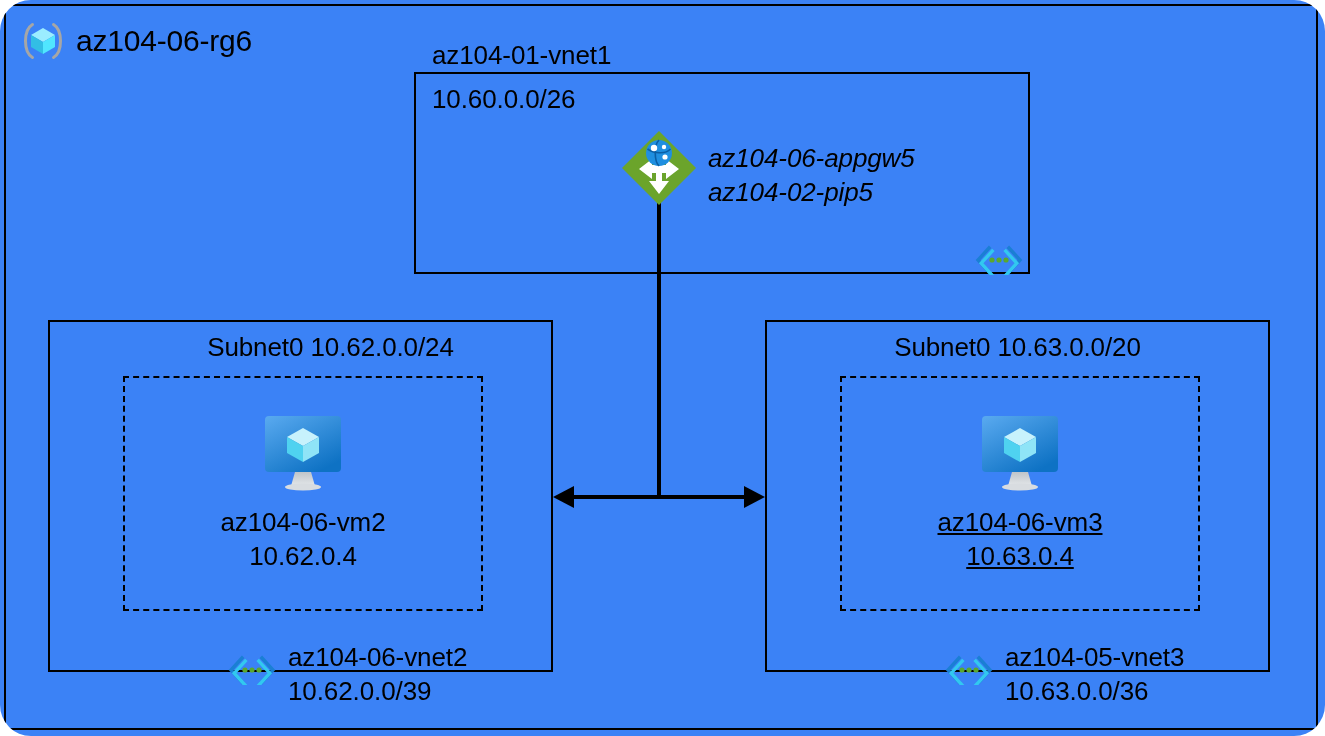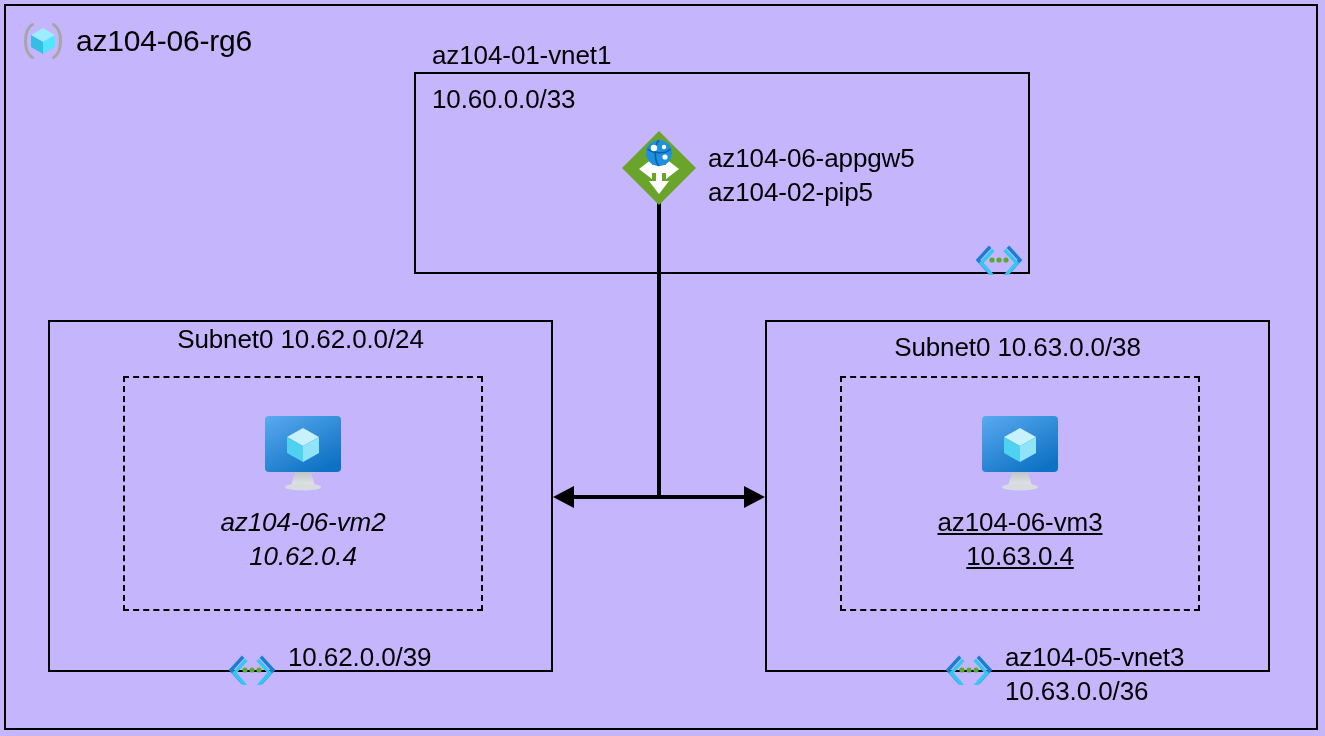--- a/index.html
+++ b/index.html
@@ -9,22 +9,23 @@
     background: #ffffff;
   }
   body {
     font-family: "Liberation Sans", sans-serif;
     color: #000000;
   }
   #canvas {
     position: relative;
     width: 1325px;
     height: 736px;
-    background: #c4b5fd;
+    background: #3b82f6;
     overflow: hidden;
+    border-radius: 31px;
   }
   .abs { position: absolute; }
 
   
   #rg-frame {
     left: 4px;
     top: 4px;
     width: 1314px;
     height: 726px;
     border: 2px solid #000000;
@@ -84,53 +85,54 @@
     left: 432px;
     top: 82px;
   }
   #appgw-icon-wrap {
     left: 620px;
     top: 129px;
   }
   #appgw-labels {
     left: 708px;
     top: 141px;
+    font-style: italic;
   }
   #vnet1-badge {
     left: 975px;
     top: 245px;
   }
 
   
   #vnet2-box {
     left: 48px;
     top: 320px;
     width: 505px;
     height: 352px;
   }
   #vnet2-subnet-label {
     left: 48px;
-    top: 322px;
+    top: 330px;
     width: 505px;
+    padding-left: 30px;
   }
   #vnet2-subnet-dashed {
     left: 123px;
     top: 376px;
     width: 360px;
     height: 235px;
   }
   #vm2-icon-wrap {
     left: 257px;
     top: 412px;
   }
   #vm2-labels {
     left: 123px;
     top: 505px;
     width: 360px;
-    font-style: italic;
   }
   #vnet2-badge {
     left: 228px;
     top: 655px;
   }
   #vnet2-footer {
     left: 288px;
     top: 640px;
   }
 
@@ -206,21 +208,21 @@
 
     <line x1="659" y1="203" x2="659" y2="497" stroke="#000000" stroke-width="4"></line>
 
     <line x1="561" y1="497" x2="757" y2="497" stroke="#000000" stroke-width="4"></line>
     <polygon points="553,497 574,486 574,508" fill="#000000"></polygon>
     <polygon points="765,497 744,486 744,508" fill="#000000"></polygon>
   </svg>
 
   <div class="abs lbl" id="vnet1-name">az104-01-vnet1</div>
   <div class="abs solid-box" id="vnet1-box"></div>
-  <div class="abs lbl" id="vnet1-cidr">10.60.0.0/33</div>
+  <div class="abs lbl" id="vnet1-cidr">10.60.0.0/26</div>
 
   <div class="abs" id="appgw-icon-wrap" style="width:78px;height:78px;">
     <svg width="78" height="78" viewBox="0 0 78 78" xmlns="http://www.w3.org/2000/svg">
       <polygon points="39,2 76,39 39,76 2,39" fill="#6BA42B"></polygon>
 
       <path d="M36,26 L42,26 L42,52 L49,52 L39,65 L29,52 L36,52 Z" fill="#FFFFFF"></path>
       <path d="M32,36 L32,30 L19,40 L32,50 L32,44 L46,44 L46,36 Z" fill="#FFFFFF"></path>
       <path d="M46,36 L46,30 L59,40 L46,50 L46,44 L36,44 L36,36 Z" fill="#FFFFFF"></path>
 
       <circle cx="39" cy="24" r="13" fill="#1F8FE0"></circle>
@@ -286,25 +288,26 @@
       <path d="M14,3 L3,15 L14,27" fill="none" stroke="#32C8F0" stroke-width="3.4" stroke-linecap="square" transform="translate(3.2,3.2)"></path>
       <path d="M34,3 L45,15 L34,27" fill="none" stroke="#1A7FD4" stroke-width="3.4" stroke-linecap="square"></path>
       <path d="M34,3 L45,15 L34,27" fill="none" stroke="#32C8F0" stroke-width="3.4" stroke-linecap="square" transform="translate(-3.2,3.2)"></path>
       <circle cx="17" cy="15" r="2.6" fill="#5AA82E"></circle>
       <circle cx="24" cy="15" r="2.6" fill="#5AA82E"></circle>
       <circle cx="31" cy="15" r="2.6" fill="#5AA82E"></circle>
     </svg>
   </div>
 
   <div class="abs" id="vnet2-footer">
+    <div class="lbl">az104-06-vnet2</div>
     <div class="lbl">10.62.0.0/39</div>
   </div>
 
   <div class="abs solid-box" id="vnet3-box"></div>
-  <div class="abs lbl lbl-center" id="vnet3-subnet-label">Subnet0 10.63.0.0/38</div>
+  <div class="abs lbl lbl-center" id="vnet3-subnet-label">Subnet0 10.63.0.0/20</div>
   <div class="abs dashed-box" id="vnet3-subnet-dashed"></div>
 
   <div class="abs" id="vm3-icon-wrap" style="width:92px;height:82px;">
     <svg width="92" height="82" viewBox="0 0 92 82" xmlns="http://www.w3.org/2000/svg">
       <defs>
         <linearGradient id="vmScreen3" x1="0" y1="0" x2="0.7" y2="1">
           <stop offset="0%" stop-color="#5AAAF0"></stop>
           <stop offset="100%" stop-color="#0E72C4"></stop>
         </linearGradient>
         <linearGradient id="vmStand3" x1="0" y1="0" x2="0" y2="1">

